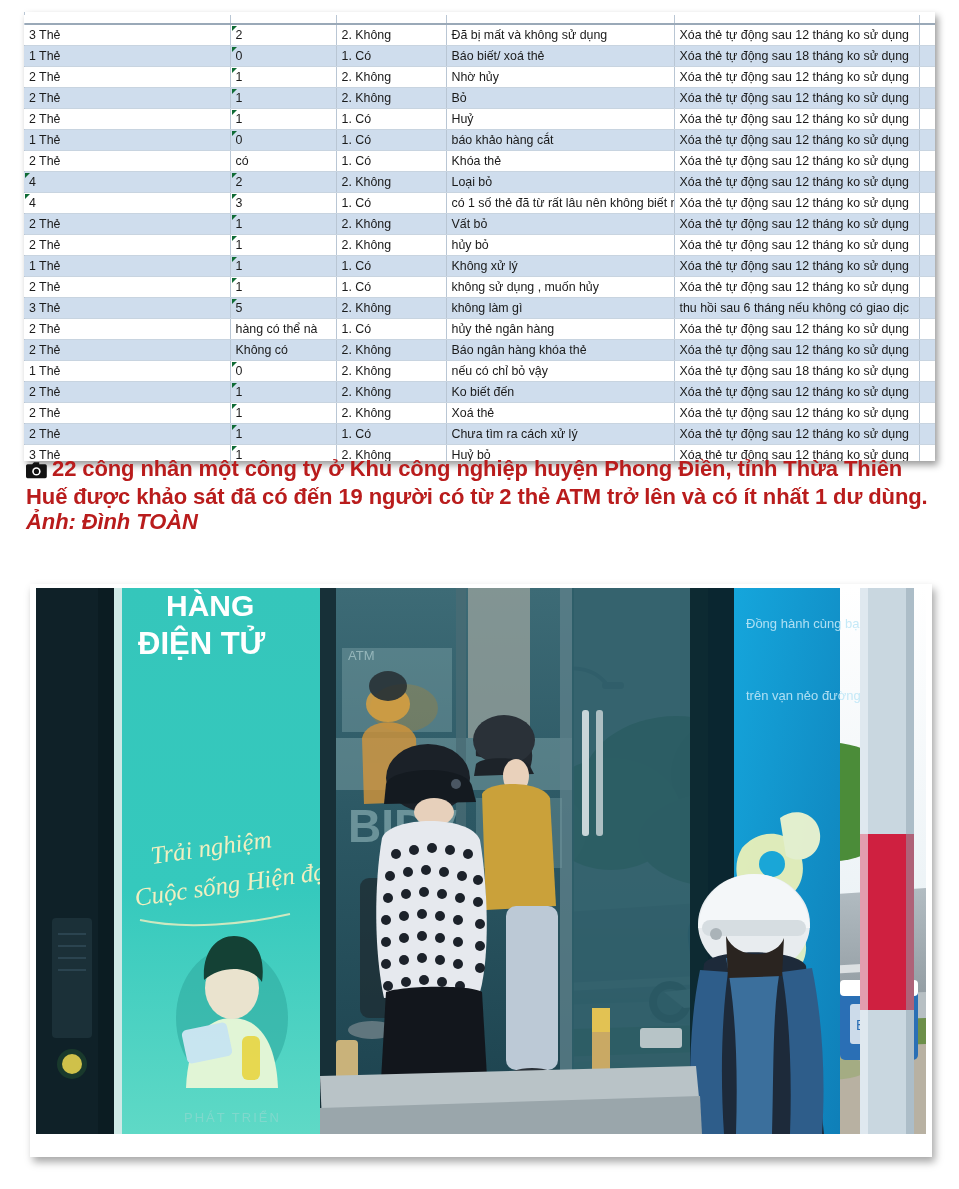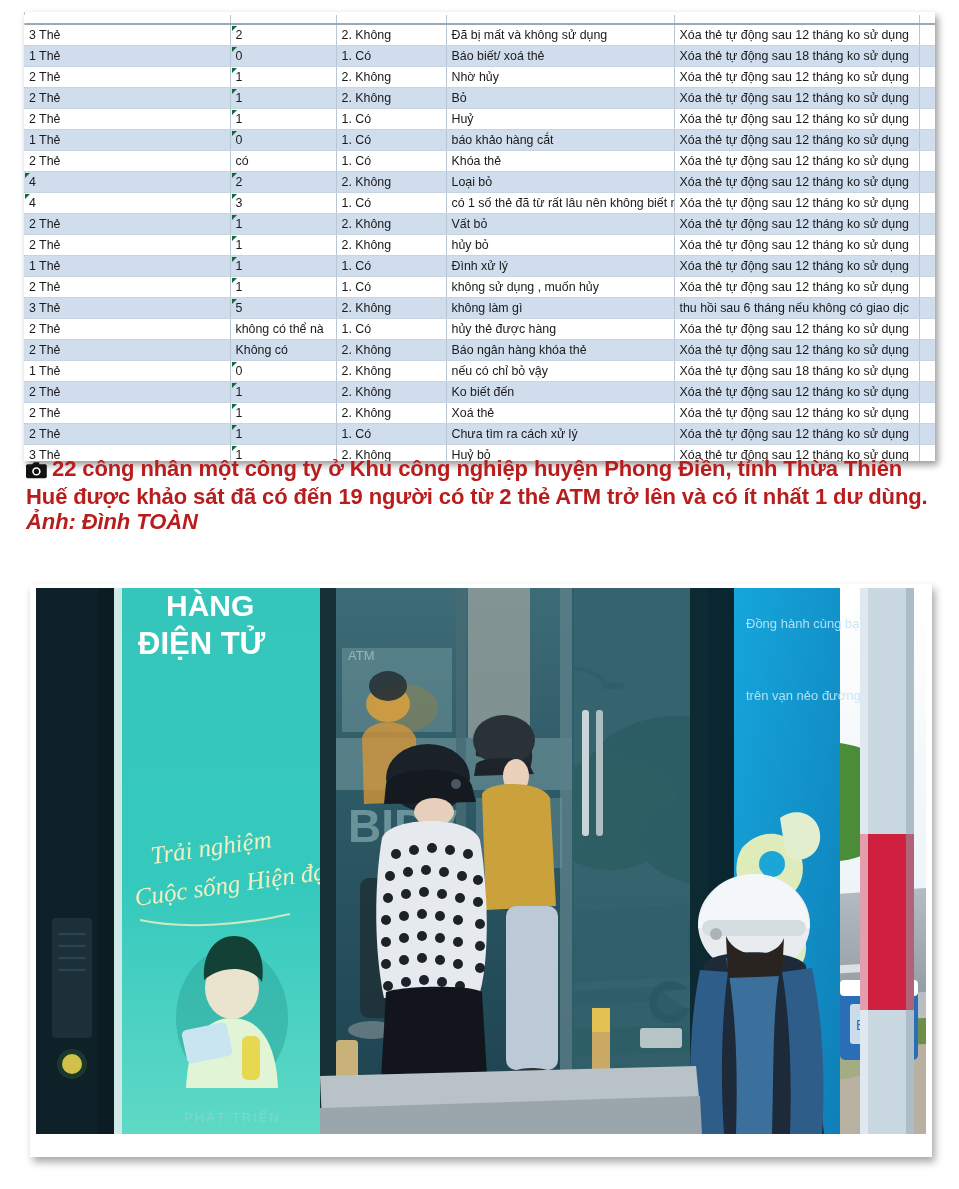--- a/index.html
+++ b/index.html
@@ -258,21 +258,21 @@
               <td><span class="etri"></span><span class="cell-txt">1</span></td>
               <td><span class="cell-txt">2. Không</span></td>
               <td><span class="cell-txt">hủy bỏ</span></td>
               <td><span class="cell-txt">Xóa thẻ tự động sau 12 tháng ko sử dụng</span></td>
               <td></td>
             </tr>
             <tr class="alt">
               <td><span class="cell-txt">1 Thẻ</span></td>
               <td><span class="etri"></span><span class="cell-txt">1</span></td>
               <td><span class="cell-txt">1. Có</span></td>
-              <td><span class="cell-txt">Đình xử lý</span></td>
+              <td><span class="cell-txt">Không xử lý</span></td>
               <td><span class="cell-txt">Xóa thẻ tự động sau 12 tháng ko sử dụng</span></td>
               <td></td>
             </tr>
             <tr>
               <td><span class="cell-txt">2 Thẻ</span></td>
               <td><span class="etri"></span><span class="cell-txt">1</span></td>
               <td><span class="cell-txt">1. Có</span></td>
               <td><span class="cell-txt">không sử dụng , muốn hủy</span></td>
               <td><span class="cell-txt">Xóa thẻ tự động sau 12 tháng ko sử dụng</span></td>
               <td></td>
@@ -280,23 +280,23 @@
             <tr class="alt">
               <td><span class="cell-txt">3 Thẻ</span></td>
               <td><span class="etri"></span><span class="cell-txt">5</span></td>
               <td><span class="cell-txt">2. Không</span></td>
               <td><span class="cell-txt">không làm gì</span></td>
               <td><span class="cell-txt">thu hồi sau 6 tháng nếu không có giao dịc</span></td>
               <td></td>
             </tr>
             <tr>
               <td><span class="cell-txt">2 Thẻ</span></td>
-              <td><span class="cell-txt">không có thể nà</span></td>
-              <td><span class="cell-txt">1. Có</span></td>
-              <td><span class="cell-txt">hủy thẻ được hàng</span></td>
+              <td><span class="cell-txt">hàng có thể nà</span></td>
+              <td><span class="cell-txt">1. Có</span></td>
+              <td><span class="cell-txt">hủy thẻ ngân hàng</span></td>
               <td><span class="cell-txt">Xóa thẻ tự động sau 12 tháng ko sử dụng</span></td>
               <td></td>
             </tr>
             <tr class="alt">
               <td><span class="cell-txt">2 Thẻ</span></td>
               <td><span class="cell-txt">Không có</span></td>
               <td><span class="cell-txt">2. Không</span></td>
               <td><span class="cell-txt">Báo ngân hàng khóa thẻ</span></td>
               <td><span class="cell-txt">Xóa thẻ tự động sau 12 tháng ko sử dụng</span></td>
               <td></td>

